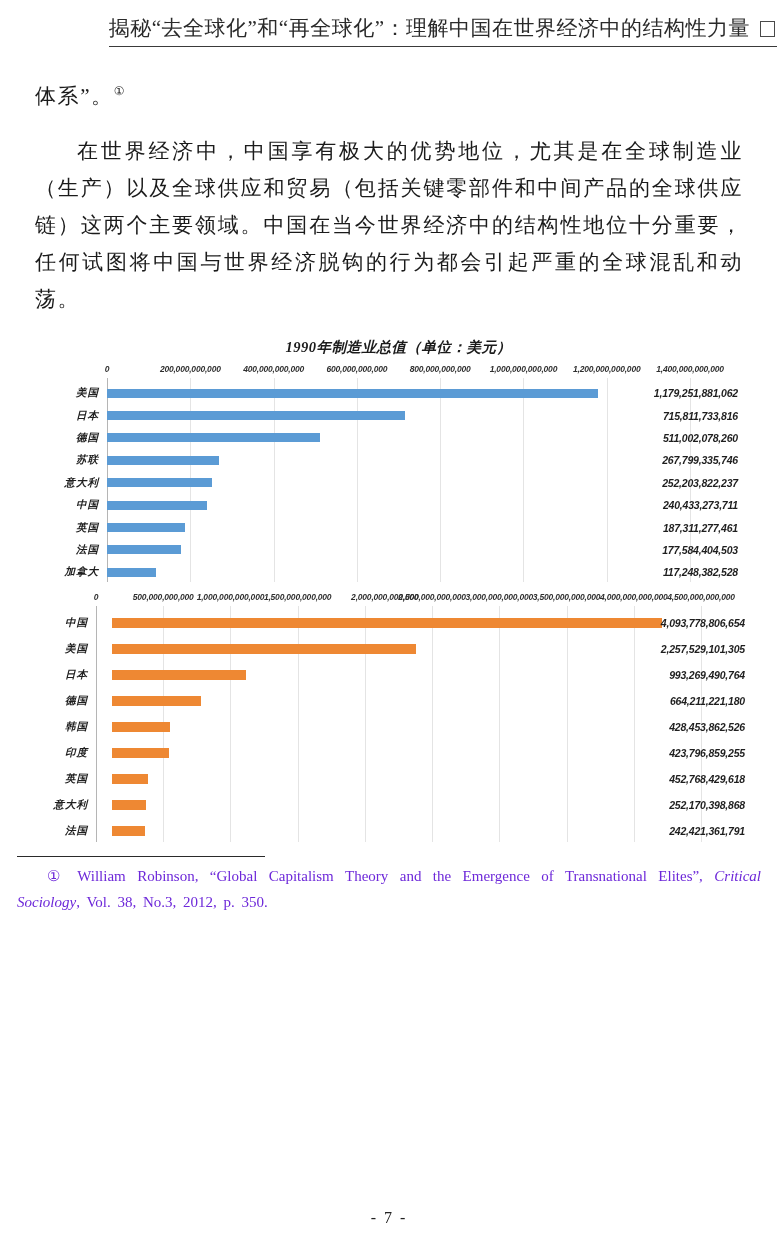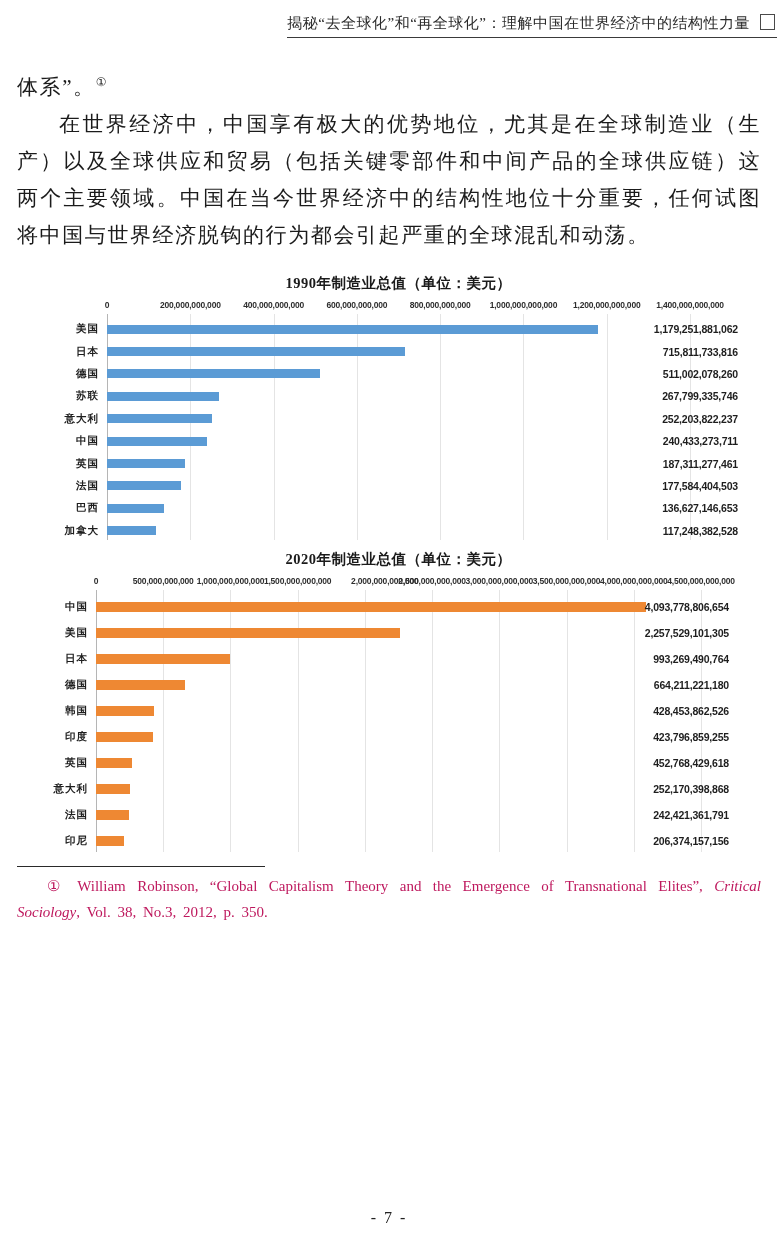--- a/index.html
+++ b/index.html
@@ -6,34 +6,34 @@
   .page {
     position:relative; width:783px; height:1251px; margin:0 auto;
     background:#ffffff; overflow:hidden;
     font-family:"Liberation Serif","DejaVu Serif",serif; color:#1b1b1b;
   }
 
   
   .runhead { margin:14px 6px 0 0; text-align:right; }
   .runhead-inner {
     display:inline-block; border-bottom:1.5px solid #3a3a3a;
-    padding:0 2px 4px 0; font-size:15px; letter-spacing:0.5px; color:#2a2a2a;
+    padding:0 2px 4px 0; font-size:21px; letter-spacing:0.5px; color:#2a2a2a;
   }
   .runhead-box { display:inline-block; width:13px; height:14px; border:1.5px solid #4a4a4a;
     margin-left:10px; vertical-align:-2px; }
 
   
   .bodytext { margin:26px 22px 0 17px; text-align:justify; font-size:21px;
     line-height:37px; letter-spacing:1.6px; }
-  .bodytext p { margin:0; }
+  .bodytext p { margin:18px; }
   .indent { text-indent:2em; }
   sup.ref { font-size:12px; letter-spacing:0; }
 
   
-  .chart { position:relative; }
+  .chart { position:relative;font-style:italic; }
   .chart-title { text-align:center; font-weight:bold; font-size:14.5px; letter-spacing:0.5px; }
   .c0 { margin:20px 0 0 47px; width:643px; }
   .c1 { margin:8px 0 0 36px; width:665px; }
   .c0 .chart-title, .c1 .chart-title { padding-left:60px; }
 
   .axis-row { display:flex; margin-top:7px; height:12px; }
   .axis-cat { width:60px; flex:none; }
   .axis-plot { position:relative; flex:1; }
   .tick { position:absolute; top:0; transform:translateX(-50%);
     font-family:"Liberation Sans","DejaVu Sans",sans-serif; font-weight:bold;
@@ -44,38 +44,38 @@
   .c0 .grid { width:583px; } .c1 .grid { width:605px; }
   .gridline { position:absolute; top:0; bottom:0; width:1px; background:#e4e4e4; }
   .gridline.axisline { background:#b5b5b5; }
 
   .rows { position:relative; }
   .row { display:flex; align-items:center; }
   .c0 .row { height:22.4px; } .c1 .row { height:26px; }
   .cat { width:52px; flex:none; text-align:right; padding-right:8px;
     font-weight:bold; font-size:10.5px; letter-spacing:1px; color:#1e1e1e; }
   .rowplot { position:relative; flex:none; height:100%; display:flex; align-items:center; }
-  .c0 .rowplot { width:583px; } .c1 .rowplot { width:605px; }
+  .c0 .rowplot { width:583px; } .c1 .rowplot { width:605px;padding-left:16px; }
   .bar { height:9px; }
   .c1 .bar { height:10px; }
   .val { position:absolute; top:50%; transform:translateY(-50%);
     font-family:"Liberation Sans","DejaVu Sans",sans-serif; font-weight:bold;
     font-size:10.5px; white-space:nowrap; color:#1e1e1e; letter-spacing:-0.2px; }
   .c0 .val { right:-48px;text-align:center; } .c1 .val { right:-28px; }
 
   
   .caption { margin:12px 22px 0 17px; text-align:center;
     font-family:"Liberation Sans","DejaVu Sans",sans-serif; font-weight:bold;
     font-size:17px; letter-spacing:1px; color:#111; }
   .caption sup { font-size:11px; font-weight:normal; }
 
   
   .fnrule { margin:12px 0 0 17px; width:248px; border-top:1.5px solid #2a2a2a; }
   .footnotes { margin:6px 22px 0 17px; font-size:15px; line-height:26.5px;
-    text-align:justify; word-spacing:3px; color:#be185d; }
+    text-align:justify; word-spacing:3px; color:#6d28d9; }
   .fn { margin:0; text-indent:2em; }
   .fn-marker { margin-right:12px; }
 
   .pageno { position:absolute; bottom:24px; left:17px; right:22px;
     text-align:center; font-size:16px; letter-spacing:2px; color:#222; }
 </style>
 </head>
 <body>
 
 <div class="page">
@@ -168,39 +168,31 @@
             </div>
           </div>
           <div class="row">
             <div class="cat">法国</div>
             <div class="rowplot">
               <div class="bar" style="width: 12.6846%; background: rgb(91, 155, 213);"></div>
               <div class="val">177,584,404,503</div>
             </div>
           </div>
           <div class="row">
-            <div class="cat">巴西</div>
-            <div class="rowplot">
-              <div class="bar" style="width: 9.75908%; background: rgb(91, 155, 213);"></div>
-              <div class="val">136,627,146,653</div>
-            </div>
-          </div>
-          <div class="row">
             <div class="cat">加拿大</div>
             <div class="rowplot">
               <div class="bar" style="width: 8.37488%; background: rgb(91, 155, 213);"></div>
               <div class="val">117,248,382,528</div>
             </div>
           </div>
         </div>
     </div>
   </figure>
 
   <figure class="chart c1" style="margin-right:0;">
-    <div class="chart-title">2020年制造业总值（单位：美元）</div>
     <div class="axis-row">
       <div class="axis-cat"></div>
       <div class="axis-plot">
           <span class="tick" style="left: 0%;">0</span>
           <span class="tick" style="left: 11.1111%;">500,000,000,000</span>
           <span class="tick" style="left: 22.2222%;">1,000,000,000,000</span>
           <span class="tick" style="left: 33.3333%;">1,500,000,000,000</span>
           <span class="tick" style="left: 44.4444%; margin-left: 20px;">2,000,000,000,000</span>
           <span class="tick" style="left: 55.5556%;">2,500,000,000,000</span>
           <span class="tick" style="left: 66.6667%;">3,000,000,000,000</span>
@@ -279,27 +271,20 @@
               <div class="val">252,170,398,868</div>
             </div>
           </div>
           <div class="row">
             <div class="cat">法国</div>
             <div class="rowplot">
               <div class="bar" style="width: 5.38714%; background: rgb(238, 136, 51);"></div>
               <div class="val">242,421,361,791</div>
             </div>
           </div>
-          <div class="row">
-            <div class="cat">印尼</div>
-            <div class="rowplot">
-              <div class="bar" style="width: 4.58609%; background: rgb(238, 136, 51);"></div>
-              <div class="val">206,374,157,156</div>
-            </div>
-          </div>
         </div>
     </div>
   </figure>
 
 
   <div class="fnrule"></div>
   <div class="footnotes">
     <p class="fn">
       <span class="fn-marker">①</span><span><span>William Robinson, “Global Capitalism Theory and the Emergence of Transnational Elites”, </span><i>Critical Sociology</i><span>, Vol. 38, No.3, 2012, p. 350.</span></span>
     </p>

